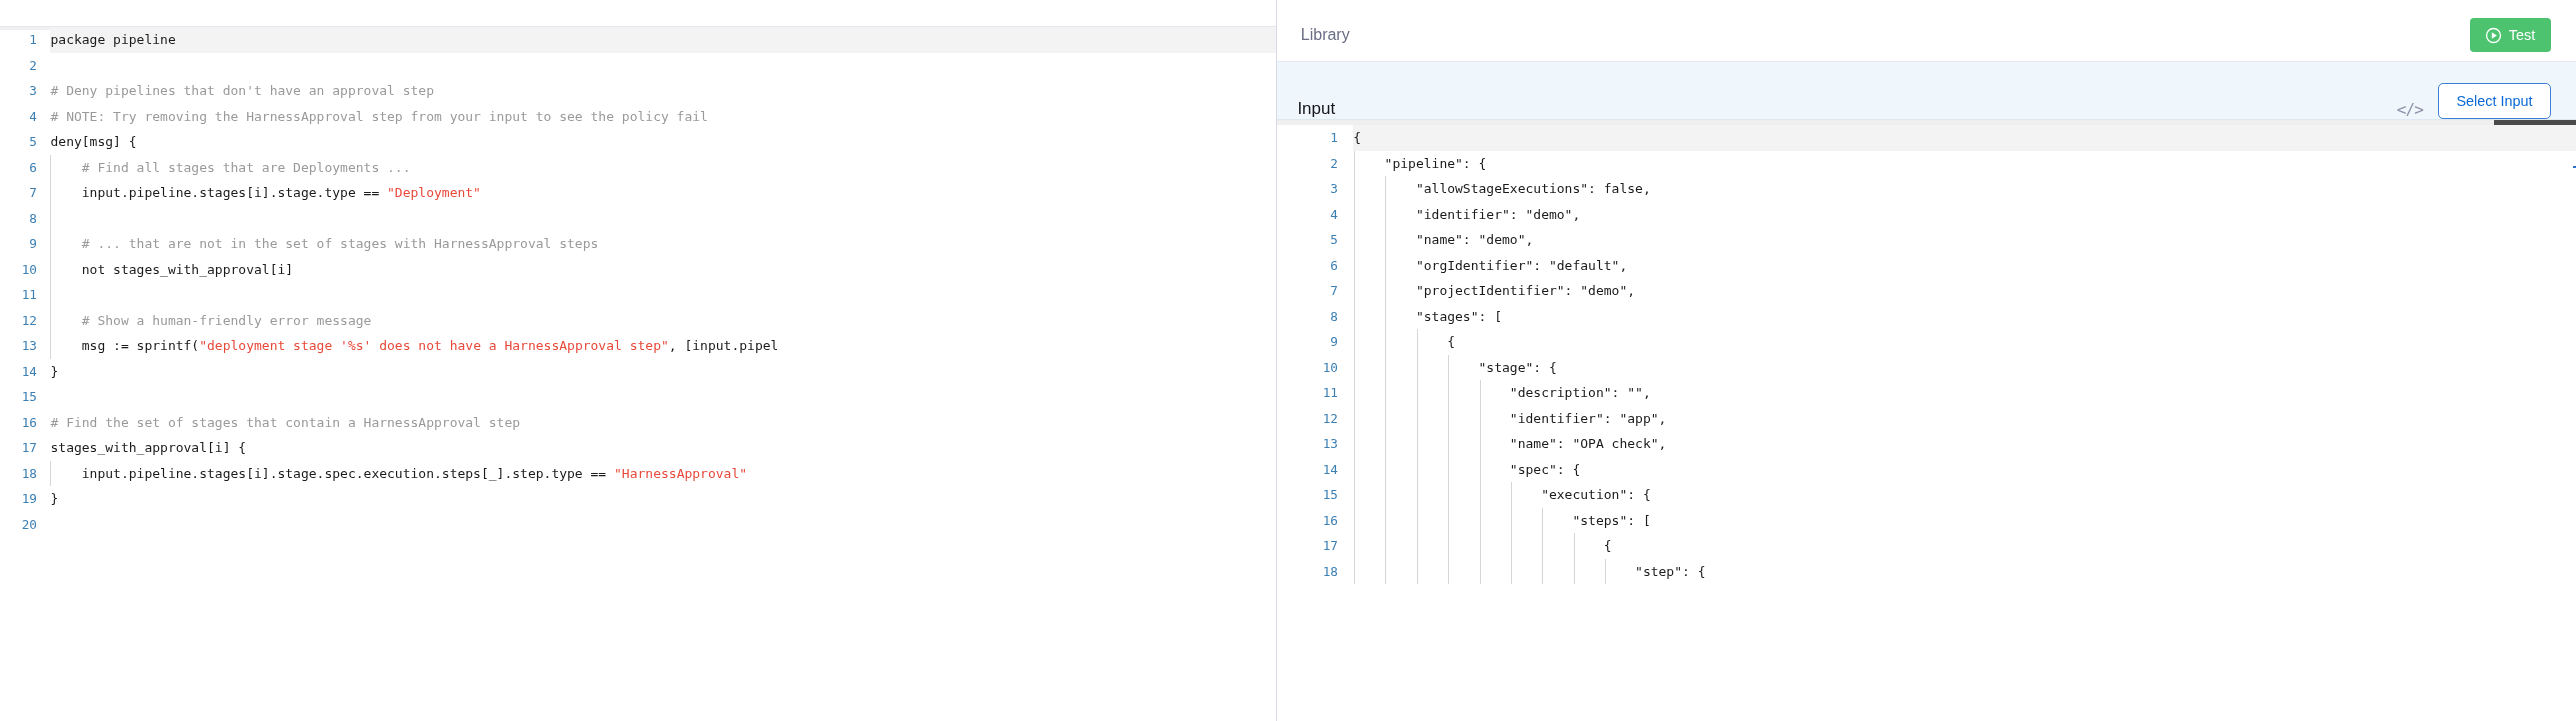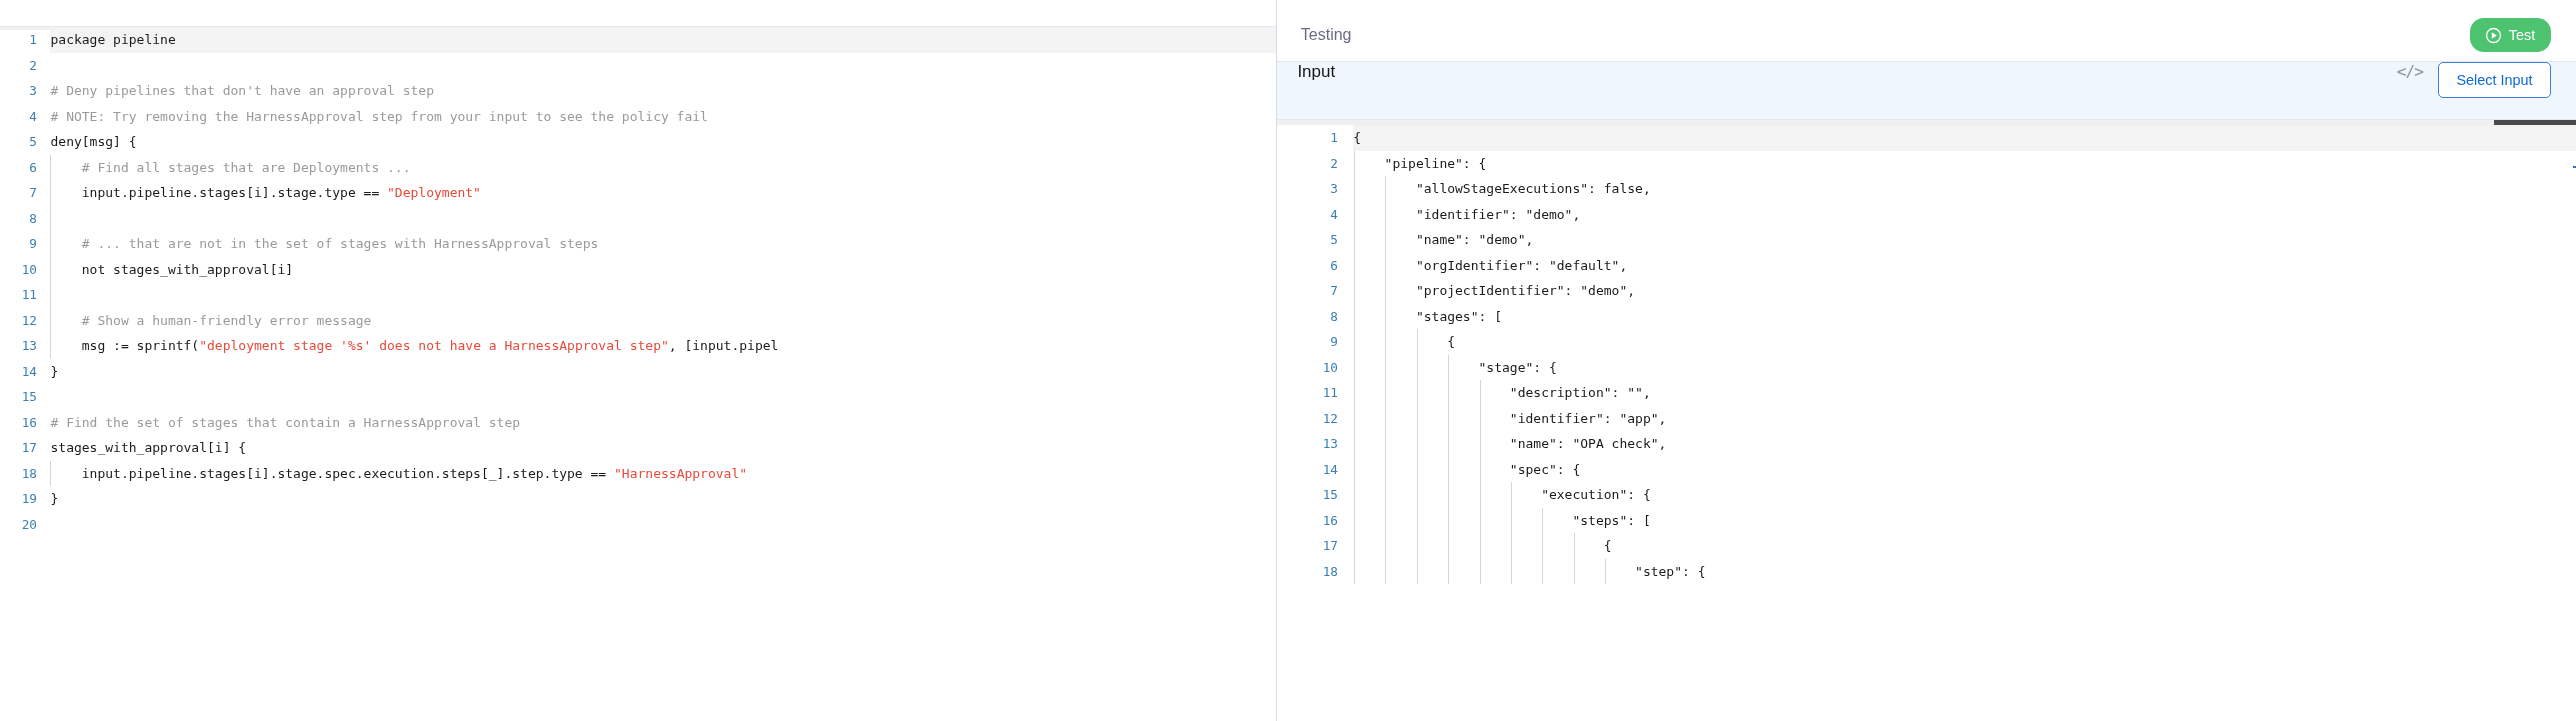--- a/index.html
+++ b/index.html
@@ -99,30 +99,30 @@
   .tab.active::after {
     content: "";
     position: absolute; left: 5.1px; right: 5.1px; bottom: -0.8px;
     height: 3.4px; background: #0278d5; border-radius: 1.7px;
   }
   .spacer { flex: 1 1 auto; }
   .test-btn {
     display: flex; align-items: center; gap: 6.8px;
     height: 34px; padding: 0 15.3px;
     background: #4dc26f; color: #ffffff;
-    border: none; border-radius: 14px;
+    border: none; border-radius: 4px;
     font-size: 14.4px; font-family: "Liberation Sans", sans-serif;
     cursor: pointer;
   }
   .play-ico { width: 17px; height: 17px; display: block; }
 
   .input-bar {
     position: relative;
     height: 58px;
-    display: flex; align-items: flex-start;
+    display: flex; align-items: flex-end;
     padding: 0 25.5px 0 20.4px;
     background: #eff7fd;
     border-bottom: 0.8px solid #dfe7f0;
   }
   .input-title { font-size: 17px; color: #16161c; }
   .code-toggle-ico {
     color: #9093a8; font-size: 16px; margin-right: 15.3px;
     font-family: "DejaVu Sans Mono", "Liberation Mono", monospace;
     cursor: pointer; letter-spacing: -0.8px;
   }
@@ -178,21 +178,21 @@
     <div class="editor-topborder"></div>
     <div class="code-area" id="code-area"><div class="code-line active"><div class="ln">1</div><div class="gutter-gap"></div><div class="code-text"><span class="ident">package pipeline</span></div></div><div class="code-line"><div class="ln">2</div><div class="gutter-gap"></div><div class="code-text"></div></div><div class="code-line"><div class="ln">3</div><div class="gutter-gap"></div><div class="code-text"><span class="cmt"># Deny pipelines that don't have an approval step</span></div></div><div class="code-line"><div class="ln">4</div><div class="gutter-gap"></div><div class="code-text"><span class="cmt"># NOTE: Try removing the HarnessApproval step from your input to see the policy fail</span></div></div><div class="code-line"><div class="ln">5</div><div class="gutter-gap"></div><div class="code-text"><span class="ident">deny[msg] {</span></div></div><div class="code-line"><div class="ln">6</div><div class="gutter-gap"></div><div class="code-text"><span class="indent-guide" style="left: 0.8px;"></span><span class="cmt">    # Find all stages that are Deployments ...</span></div></div><div class="code-line"><div class="ln">7</div><div class="gutter-gap"></div><div class="code-text"><span class="indent-guide" style="left: 0.8px;"></span><span class="ident">    input.pipeline.stages[i].stage.type == </span><span class="str">"Deployment"</span></div></div><div class="code-line"><div class="ln">8</div><div class="gutter-gap"></div><div class="code-text"><span class="indent-guide" style="left: 0.8px;"></span></div></div><div class="code-line"><div class="ln">9</div><div class="gutter-gap"></div><div class="code-text"><span class="indent-guide" style="left: 0.8px;"></span><span class="cmt">    # ... that are not in the set of stages with HarnessApproval steps</span></div></div><div class="code-line"><div class="ln">10</div><div class="gutter-gap"></div><div class="code-text"><span class="indent-guide" style="left: 0.8px;"></span><span class="ident">    not stages_with_approval[i]</span></div></div><div class="code-line"><div class="ln">11</div><div class="gutter-gap"></div><div class="code-text"><span class="indent-guide" style="left: 0.8px;"></span></div></div><div class="code-line"><div class="ln">12</div><div class="gutter-gap"></div><div class="code-text"><span class="indent-guide" style="left: 0.8px;"></span><span class="cmt">    # Show a human-friendly error message</span></div></div><div class="code-line"><div class="ln">13</div><div class="gutter-gap"></div><div class="code-text"><span class="indent-guide" style="left: 0.8px;"></span><span class="ident">    msg := sprintf(</span><span class="str">"deployment stage '%s' does not have a HarnessApproval step"</span><span class="ident">, [input.pipel</span></div></div><div class="code-line"><div class="ln">14</div><div class="gutter-gap"></div><div class="code-text"><span class="ident">}</span></div></div><div class="code-line"><div class="ln">15</div><div class="gutter-gap"></div><div class="code-text"></div></div><div class="code-line"><div class="ln">16</div><div class="gutter-gap"></div><div class="code-text"><span class="cmt"># Find the set of stages that contain a HarnessApproval step</span></div></div><div class="code-line"><div class="ln">17</div><div class="gutter-gap"></div><div class="code-text"><span class="ident">stages_with_approval[i] {</span></div></div><div class="code-line"><div class="ln">18</div><div class="gutter-gap"></div><div class="code-text"><span class="indent-guide" style="left: 0.8px;"></span><span class="ident">    input.pipeline.stages[i].stage.spec.execution.steps[_].step.type == </span><span class="str">"HarnessApproval"</span></div></div><div class="code-line"><div class="ln">19</div><div class="gutter-gap"></div><div class="code-text"><span class="ident">}</span></div></div><div class="code-line"><div class="ln">20</div><div class="gutter-gap"></div><div class="code-text"></div></div></div>
   </div>
 
   <div class="right-pane">
     <div class="rp-top-space"></div>
     <div class="rp-divider-top"></div>
 
     <div class="tabs-bar">
       <div class="tab">
-        <span>Testing</span>
+        <span>Library</span>
       </div>
       <div class="spacer"></div>
       <button class="test-btn">
         <span class="play-ico">
           <svg width="17" height="17" viewBox="0 0 20 20" aria-hidden="true">
             <circle cx="10" cy="10" r="8.2" fill="none" stroke="#ffffff" stroke-width="1.6"></circle>
             <polygon points="8,6.2 14,10 8,13.8" fill="#ffffff"></polygon>
           </svg>
         </span>
         <span>Test</span>

